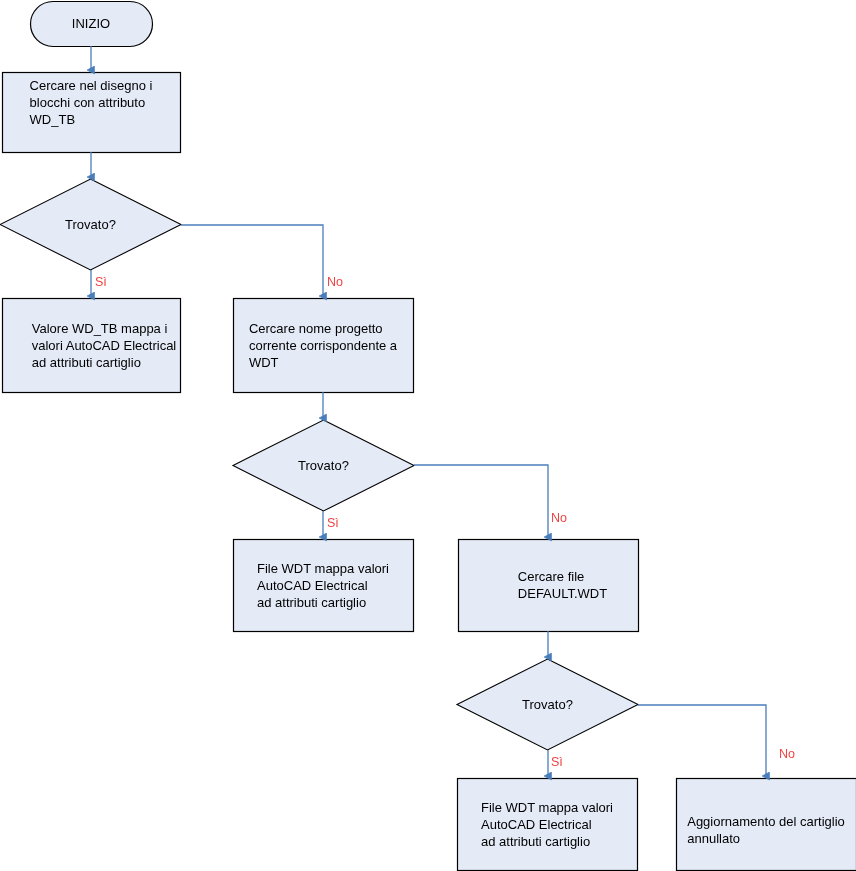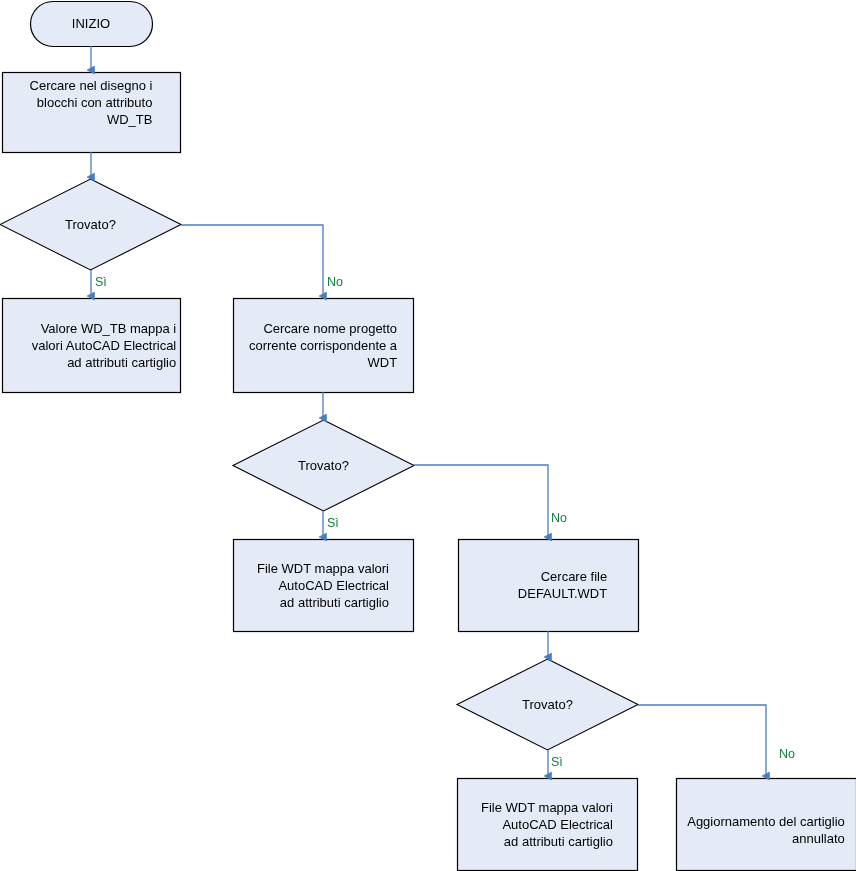--- a/index.html
+++ b/index.html
@@ -21,34 +21,34 @@
     top: 0;
     width: 856px;
     height: 871px;
     display: block;
   }
   .node-label {
     position: absolute;
     display: flex;
     align-items: center;
     justify-content: center;
-    text-align: right;
+    text-align: left;
     font-family: "Liberation Sans", sans-serif;
     font-size: 13px;
     line-height: 17px;
     color: #000000;
     white-space: pre-line;
     pointer-events: none;
   }
   .edge-label {
     position: absolute;
     font-family: "Liberation Sans", sans-serif;
     font-size: 12.5px;
     line-height: 13px;
-    color: #15803d;
+    color: #ef4444;
     white-space: nowrap;
   }
 </style>
 </head>
 <body>
 
 <div id="canvas">
 
   <svg class="flow" viewBox="0 0 856 871" xmlns="http://www.w3.org/2000/svg">
     <defs>

